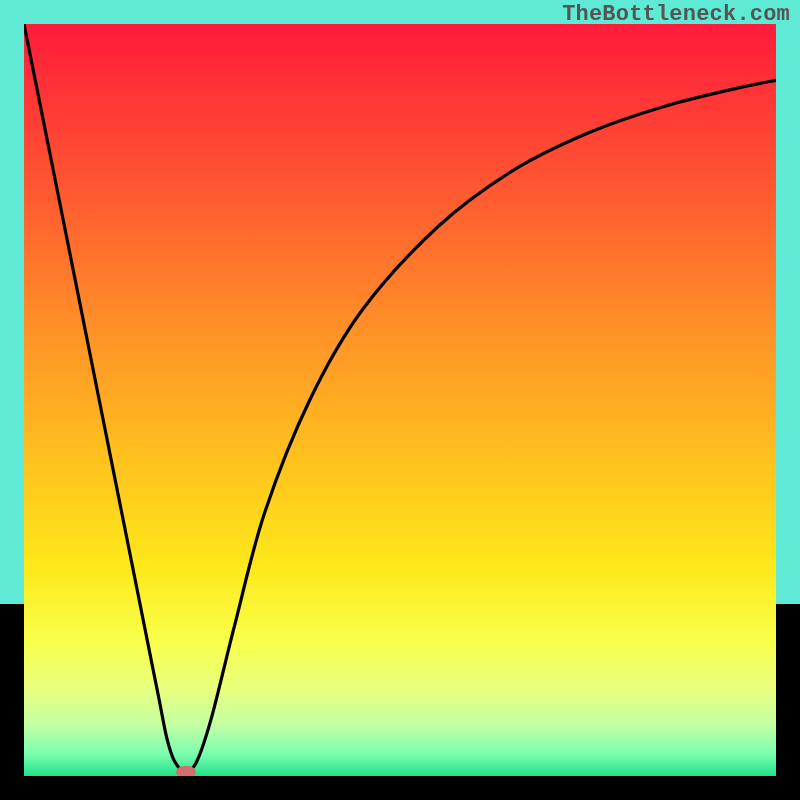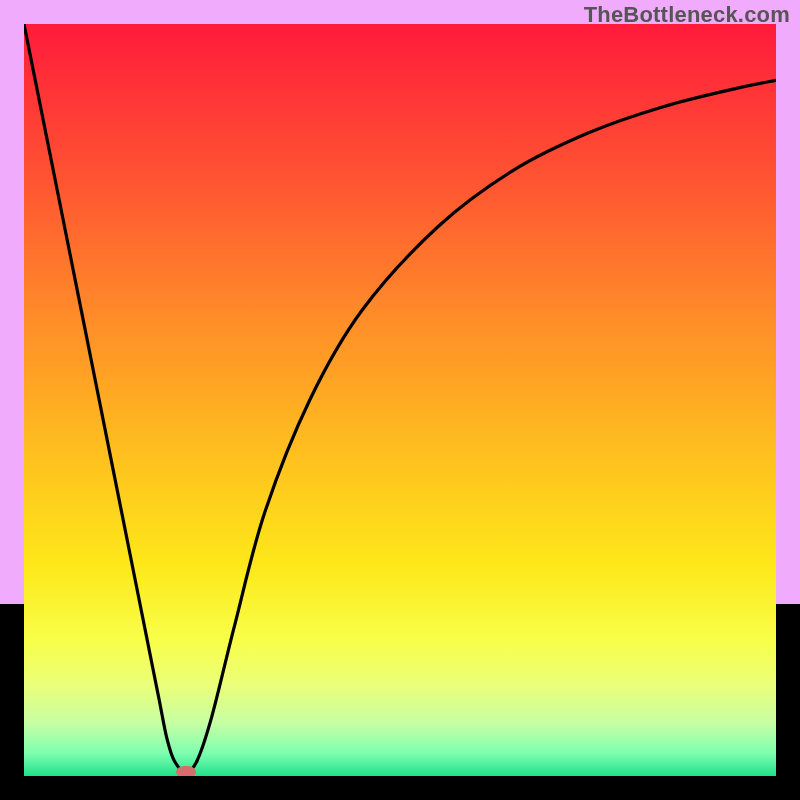--- a/index.html
+++ b/index.html
@@ -8,21 +8,22 @@
     width: 800px;
     height: 800px;
     background: #000;
     overflow: hidden;
     font-family: Arial, Helvetica, sans-serif;
   }
   .frame {
     position: relative;
     width: 800px;
     height: 604px;
-    background: #f0abfc;
+    background: #5eead4;
+    font-family: Liberation Mono, monospace;
   }
   .plot-area {
     position: absolute;
     left: 24px;
     top: 24px;
     width: 752px;
     height: 752px;
     overflow: hidden;
   }
   .gradient {

